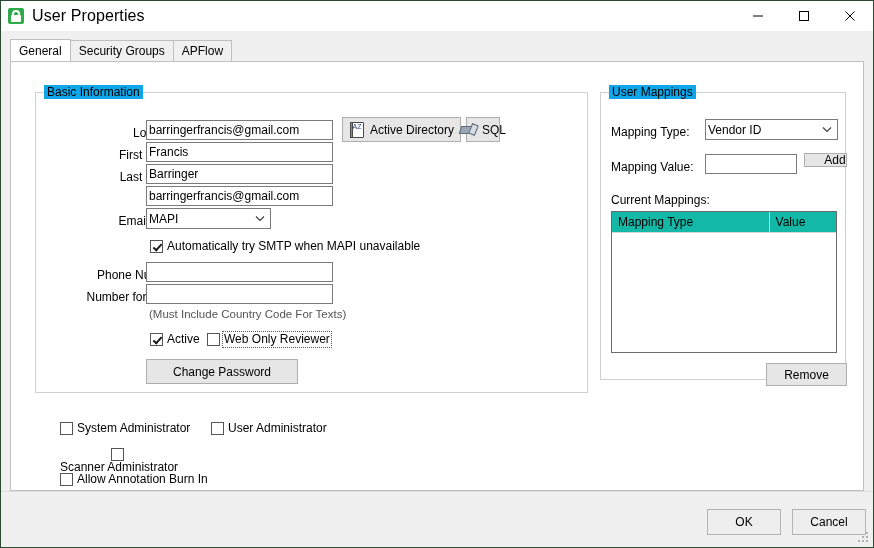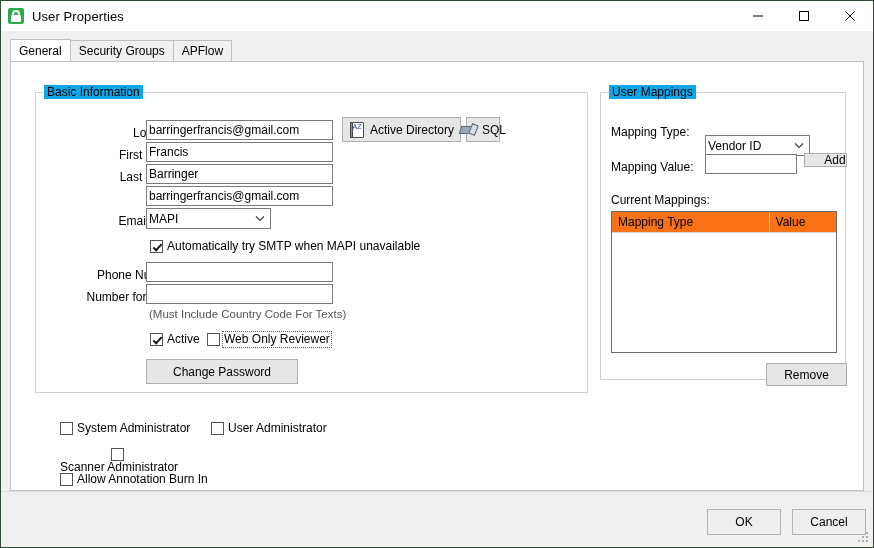--- a/index.html
+++ b/index.html
@@ -65,21 +65,21 @@
   }
   .app-icon .glyph::after {
     content: "";
     position: absolute;
     left: 3px; top: 7px;
     width: 10px; height: 7px;
     background: #ffffff;
     border-radius: 1px;
   }
   .title-text {
-    font-size: 13px;
+    font-size: 16px;
     color: #000000;
     letter-spacing: 0.1px;
   }
   .win-controls {
     position: absolute;
     right: 0; top: 0;
     height: 30px;
     display: flex;
   }
   .win-btn {
@@ -321,21 +321,21 @@
     position: absolute;
     box-sizing: border-box;
     border: 1px solid #6b6b6b;
     background: #ffffff;
     overflow: hidden;
   }
   .lv-header {
     display: flex;
     height: 20px;
     border-bottom: 1px solid #d6d6d6;
-    background: #f97316;
+    background: #14b8a6;
   }
   .lv-col {
     height: 20px;
     display: flex;
     align-items: center;
     padding-left: 6px;
     font-size: 12px;
     color: #000;
     box-sizing: border-box;
     border-right: 1px solid #d6d6d6;
@@ -491,21 +491,21 @@
 
       <div class="btn" style="left:135px; top:297px; width:152px; height:25px;">
         <span>Change Password</span>
       </div>
 
       <div class="groupbox" style="left:589px; top:30px; width:246px; height:288px;">
         <div class="gb-title">User Mappings</div>
       </div>
 
       <div class="lbl" style="left:600px; top:63px;">Mapping Type:</div>
-      <div class="combo" style="left:694px; top:57px; width:105px; height:21px;margin-top:16px;">
+      <div class="combo" style="left:694px; top:57px; width:133px; height:21px;">
         <span class="cb-text">Vendor ID</span>
         <span class="cb-arrow">
           <svg width="10" height="7" viewBox="0 0 10 7">
               <polyline points="1,1.5 5,5.5 9,1.5" fill="none" stroke="#404040" stroke-width="1.2"></polyline>
             </svg>
         </span>
       </div>
 
       <div class="lbl" style="left:600px; top:98px;">Mapping Value:</div>
       <div class="textbox" style="left:694px; top:92px; width:92px; height:20px;"></div>

